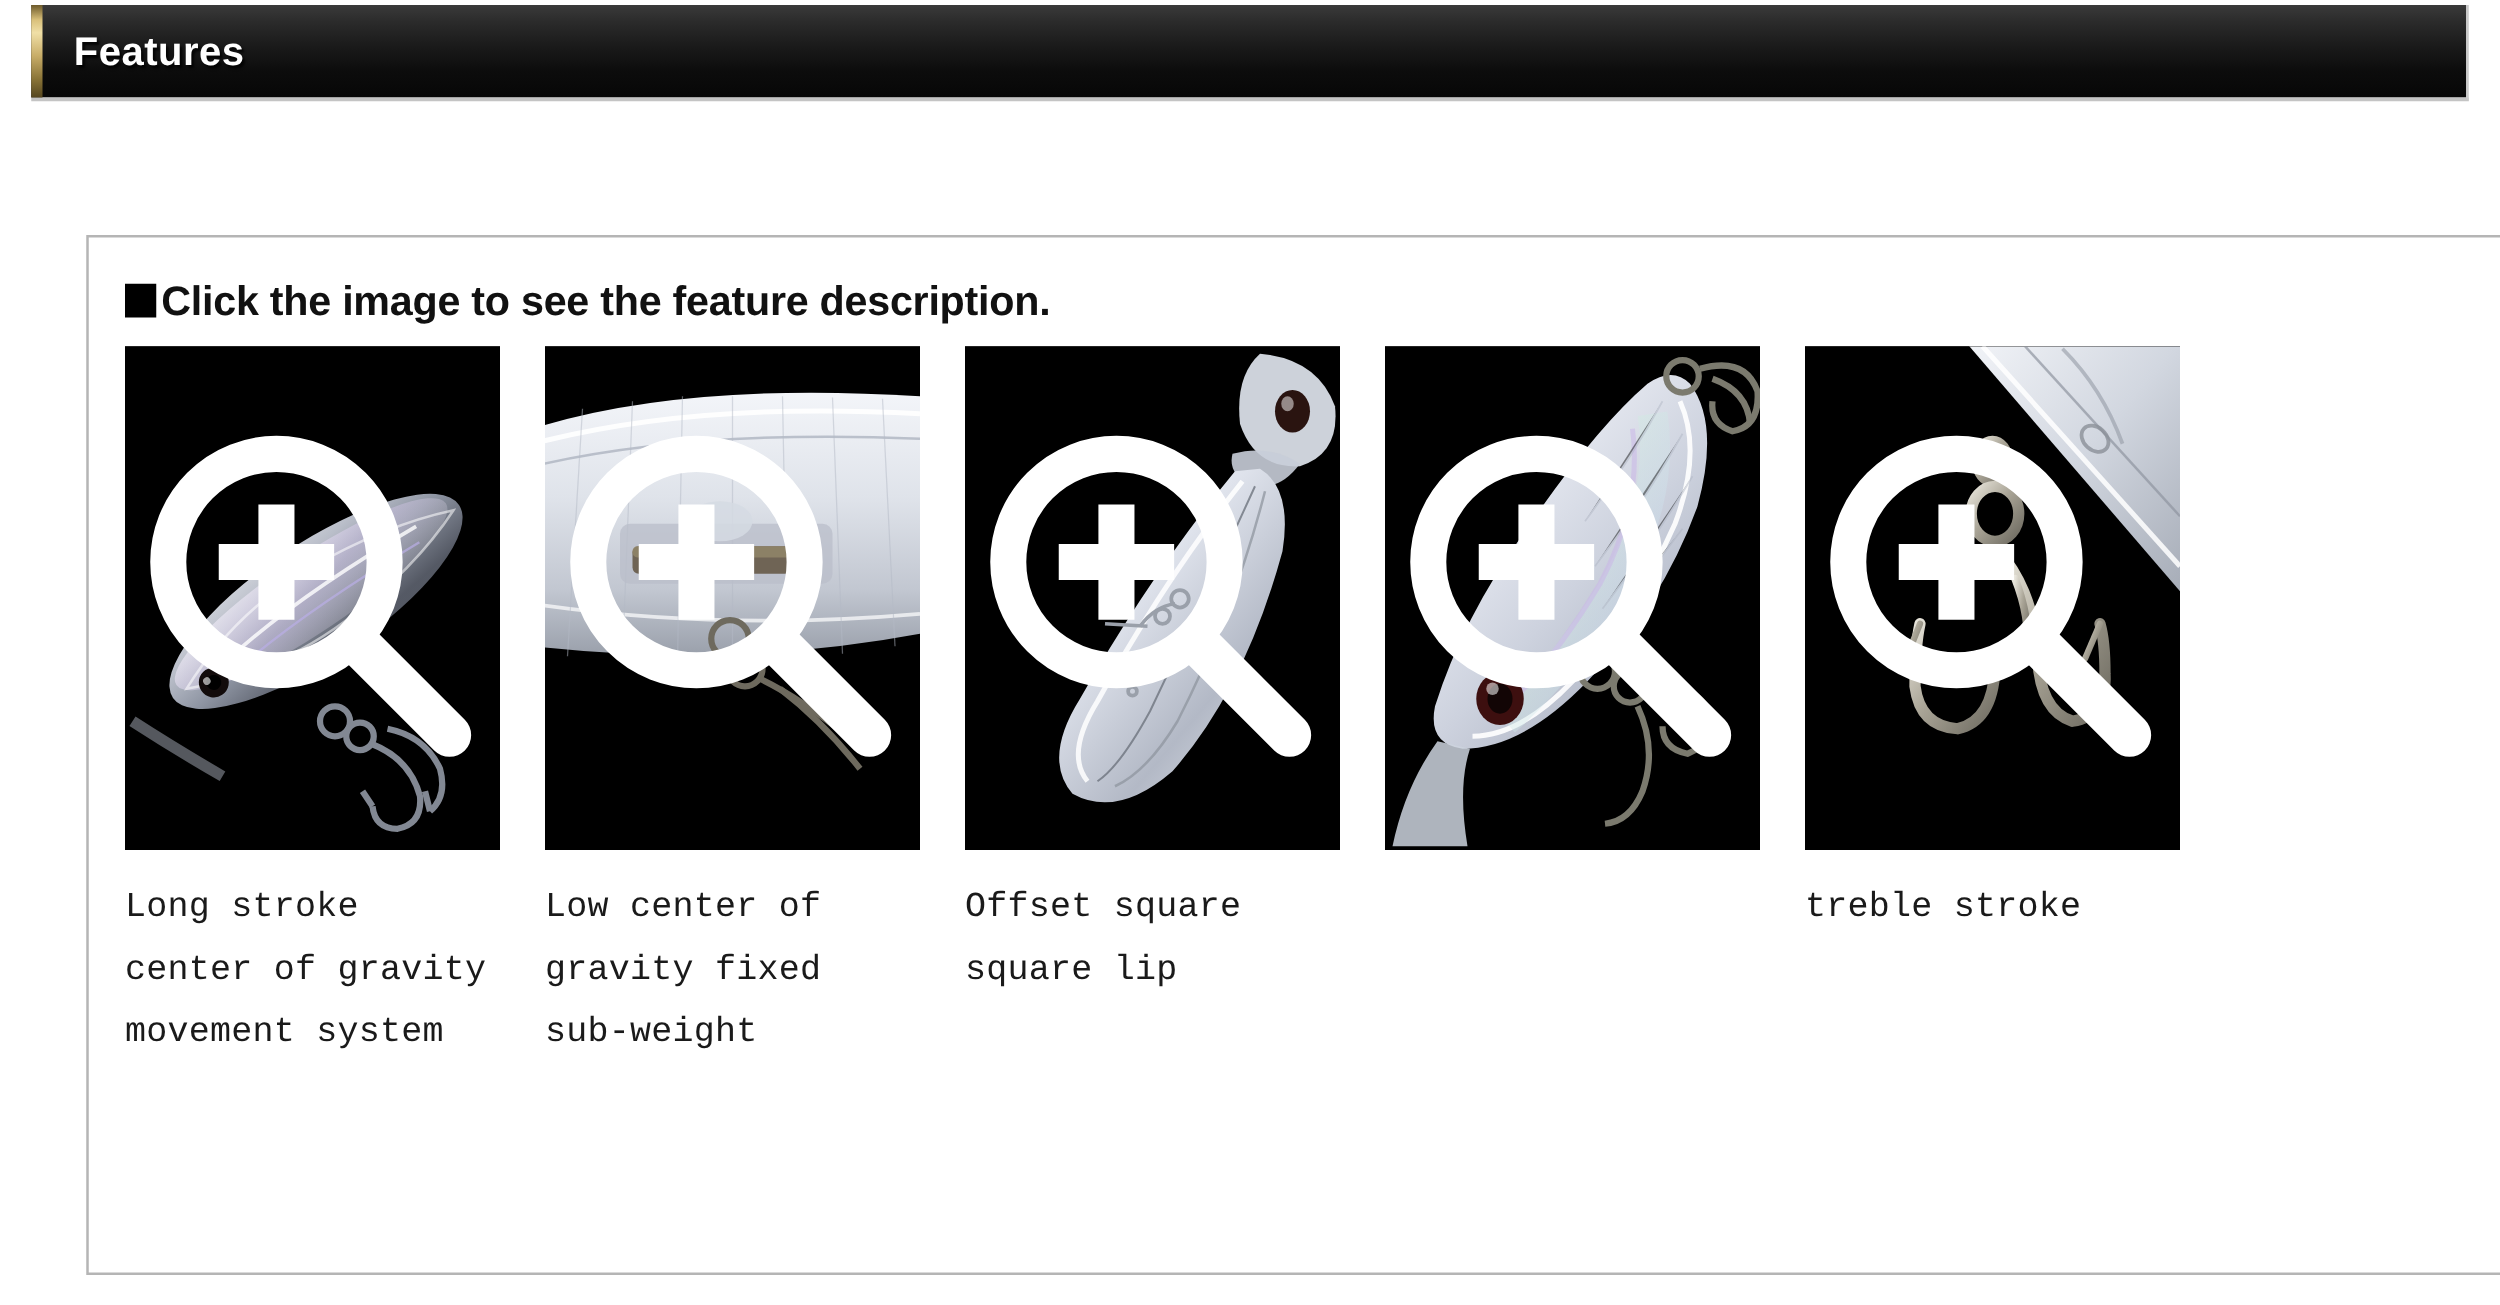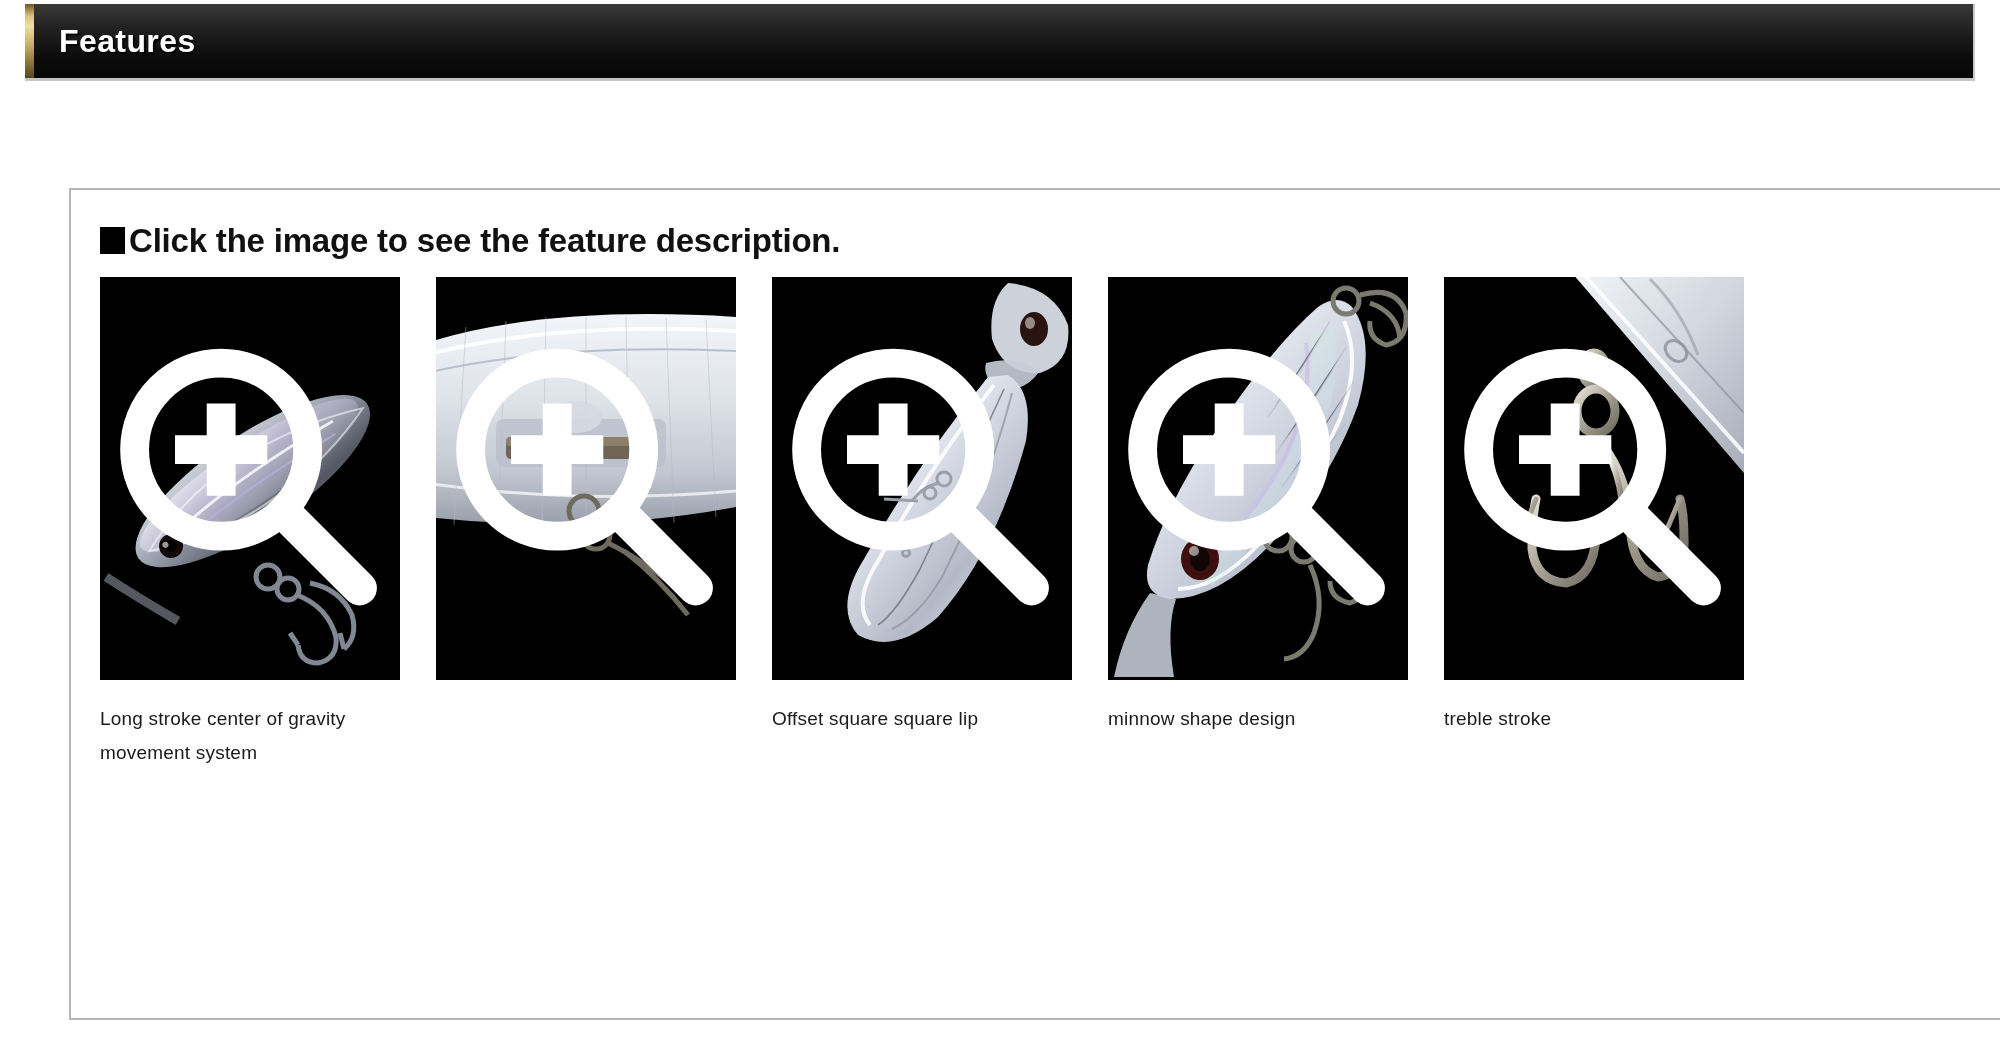--- a/index.html
+++ b/index.html
@@ -121,24 +121,24 @@
   .zoom-badge {
     position: absolute;
     right: 14px;
     bottom: 14px;
     width: 52px;
     height: 52px;
     pointer-events: none;
   }
   .feature-caption {
     margin-top: 22px;
-    font-size: 19px;
+    font-size: 28px;
     line-height: 1.78;
     color: #1a1a1a;
-    font-family: Liberation Sans, sans-serif;
+    font-family: Liberation Mono, monospace;
     letter-spacing: 0.2px;
   }
 </style>
 </head>
 <body>
 
 <div class="section-header">
   <span class="section-header-accent"></span>
   <span class="section-header-title">Features</span>
 </div>
@@ -235,20 +235,21 @@
             <path d="M188 274 Q222 300 252 338"></path>
           </g>
         </svg>
         <svg class="zoom-badge" viewBox="0 0 52 52">
           <circle cx="21" cy="21" r="15" fill="none" stroke="#ffffff" stroke-width="5"></circle>
           <line x1="32" y1="32" x2="45" y2="45" stroke="#ffffff" stroke-width="6" stroke-linecap="round"></line>
           <line x1="21" y1="13" x2="21" y2="29" stroke="#ffffff" stroke-width="5"></line>
           <line x1="13" y1="21" x2="29" y2="21" stroke="#ffffff" stroke-width="5"></line>
         </svg>
       </div>
+      <div class="feature-caption">Low center of gravity fixed sub-weight</div>
     </div>
 
     <div class="feature-item">
       <div class="feature-thumb">
         <svg viewBox="0 0 300 403" preserveAspectRatio="none">
           <defs>
             <linearGradient id="g3lip" x1="0.1" y1="0" x2="0.9" y2="1">
               <stop offset="0%" stop-color="#ffffff"></stop>
               <stop offset="35%" stop-color="#dfe3ec"></stop>
               <stop offset="70%" stop-color="#b3b9c6"></stop>
@@ -327,21 +328,20 @@
             <path d="M202 288 Q218 322 206 356 Q196 380 176 382"></path>
           </g>
         </svg>
         <svg class="zoom-badge" viewBox="0 0 52 52">
           <circle cx="21" cy="21" r="15" fill="none" stroke="#ffffff" stroke-width="5"></circle>
           <line x1="32" y1="32" x2="45" y2="45" stroke="#ffffff" stroke-width="6" stroke-linecap="round"></line>
           <line x1="21" y1="13" x2="21" y2="29" stroke="#ffffff" stroke-width="5"></line>
           <line x1="13" y1="21" x2="29" y2="21" stroke="#ffffff" stroke-width="5"></line>
         </svg>
       </div>
-      <div class="feature-caption">minnow shape design</div>
     </div>
 
     <div class="feature-item">
       <div class="feature-thumb">
         <svg viewBox="0 0 300 403" preserveAspectRatio="none">
           <defs>
             <linearGradient id="g5belly" x1="0" y1="0" x2="1" y2="1">
               <stop offset="0%" stop-color="#f2f4f8"></stop>
               <stop offset="50%" stop-color="#d2d7e0"></stop>
               <stop offset="100%" stop-color="#a7adb8"></stop>

